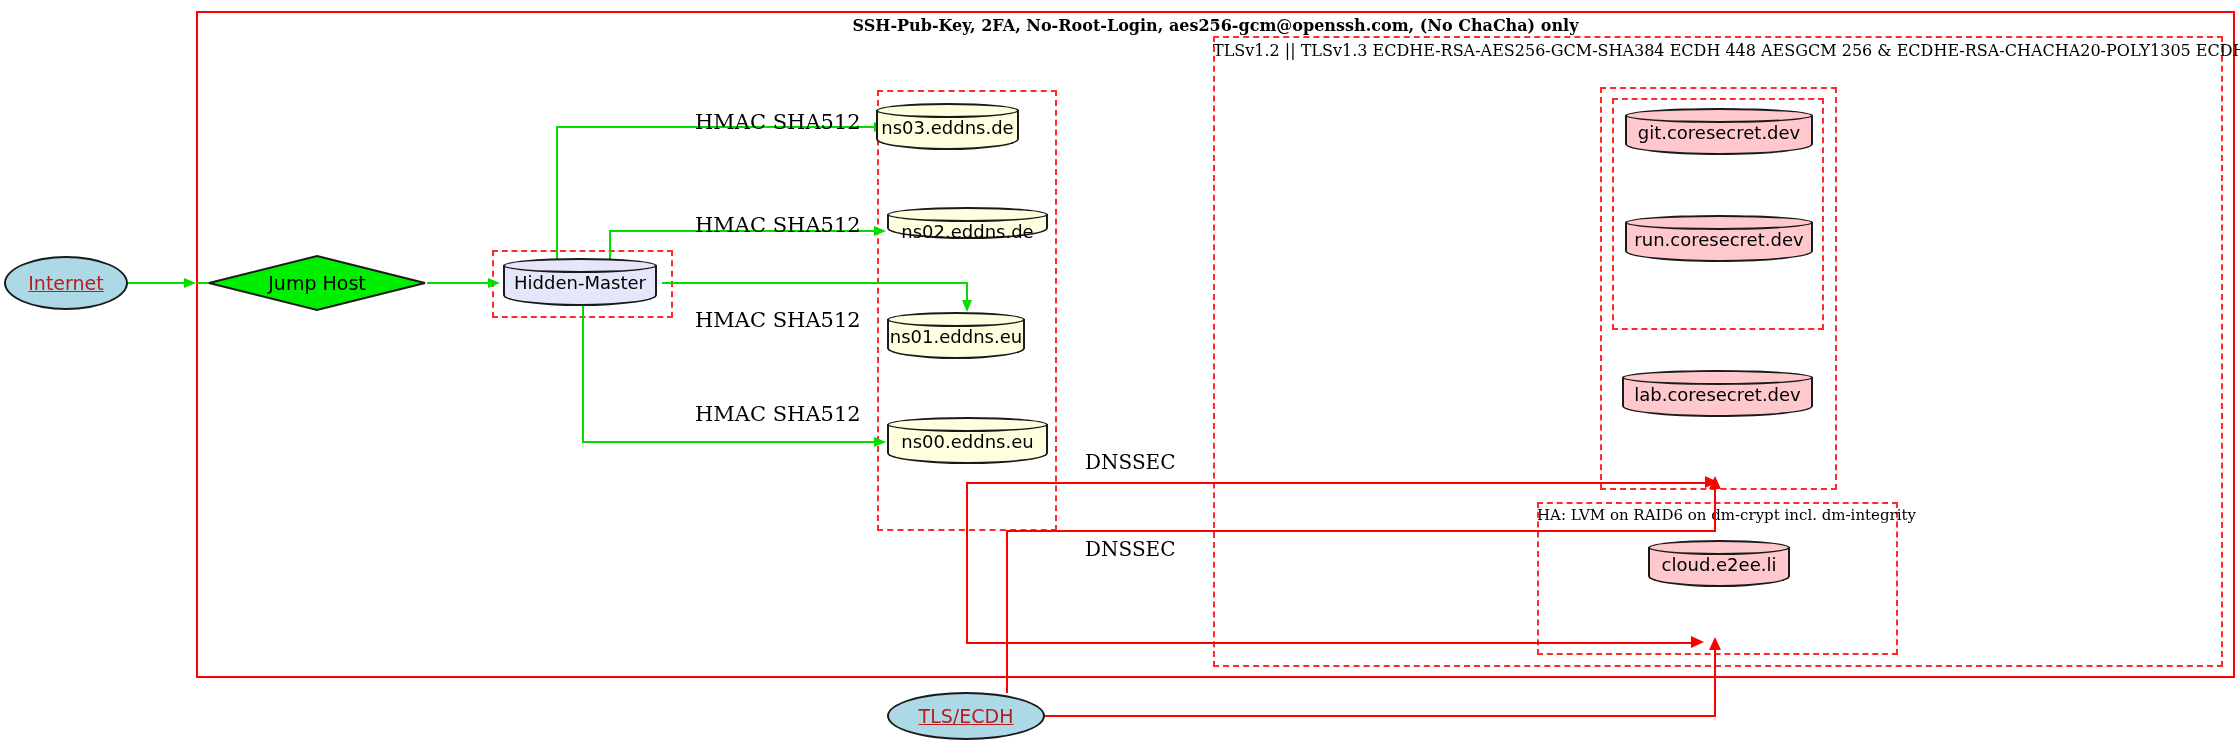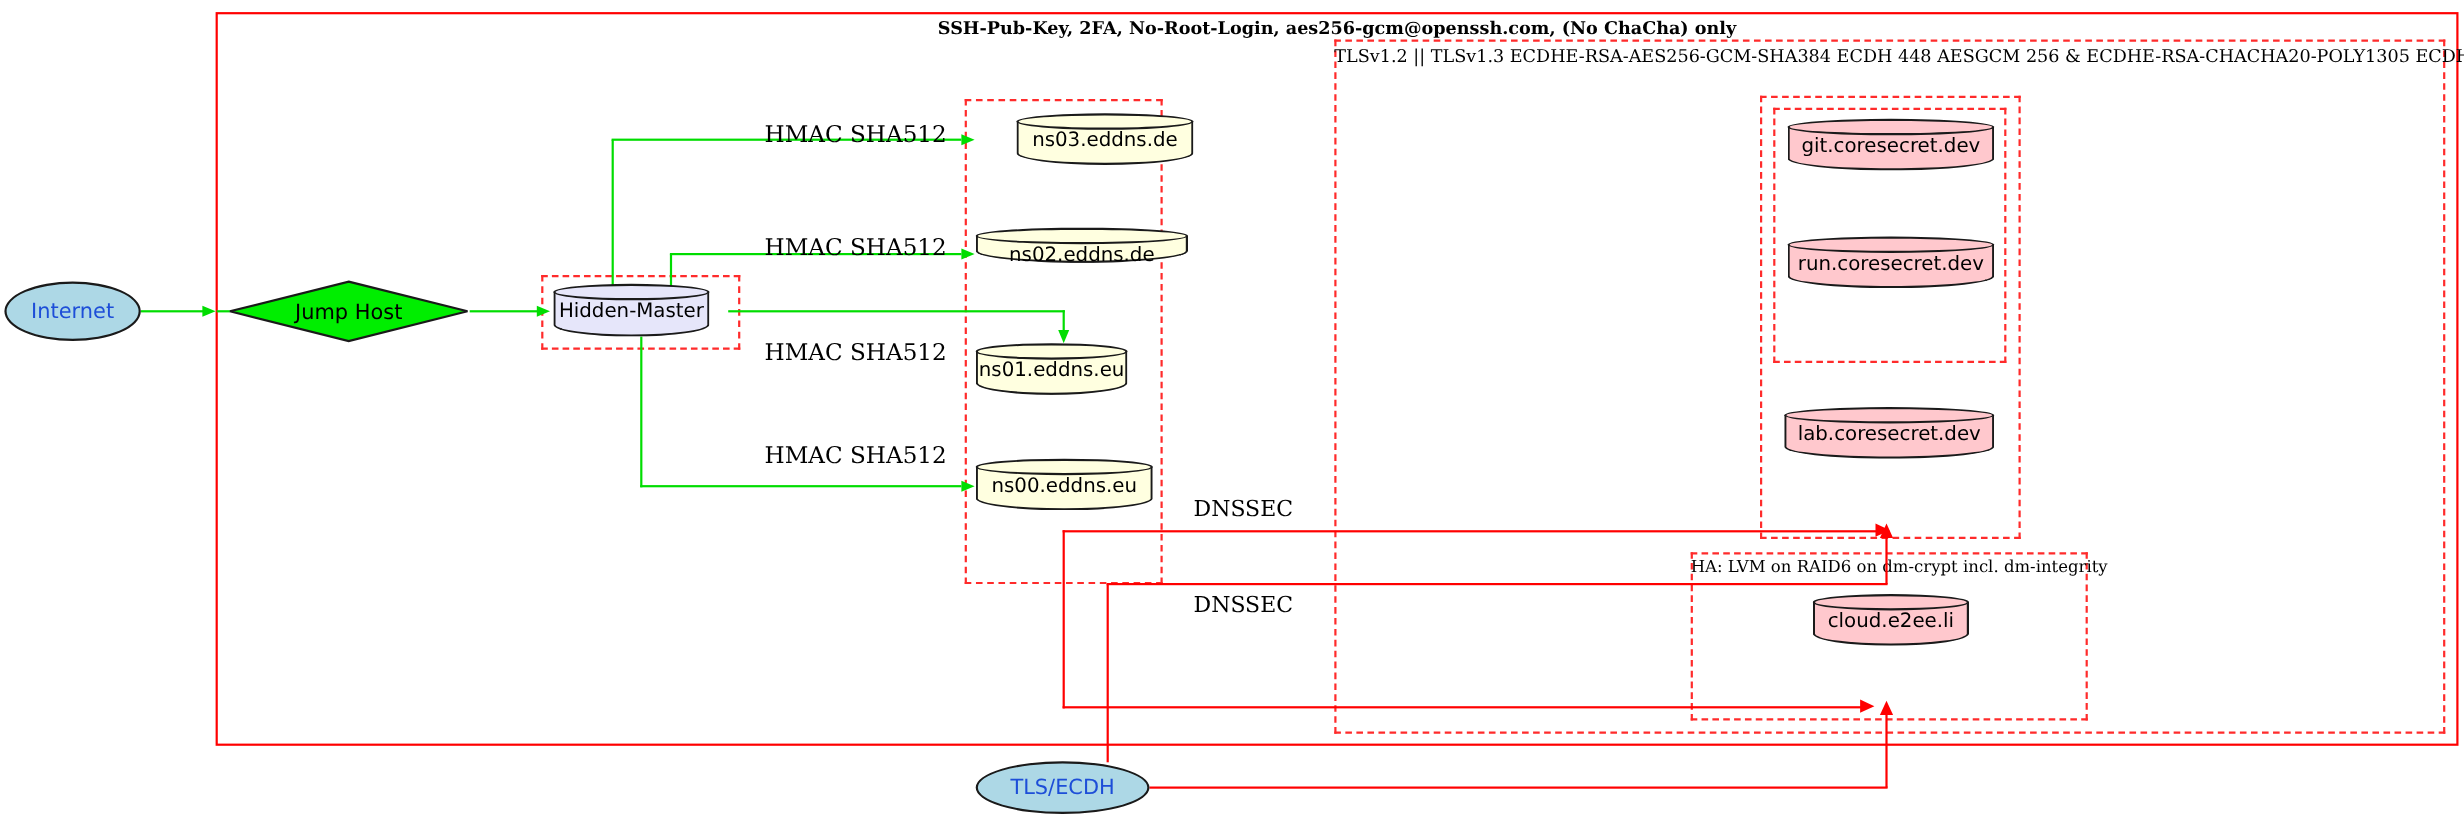--- a/index.html
+++ b/index.html
@@ -14,21 +14,21 @@
     --stroke:#1a1a1a;
   }
   html,body{margin:0;padding:0;background:#ffffff;}
   #canvas{position:relative;width:2240px;height:744px;background:#fff;overflow:hidden;
           font-family:"DejaVu Sans",sans-serif;}
   .cluster{position:absolute;box-sizing:border-box;}
   .cluster.solid{border:2px solid var(--edge-red);}
   .cluster.dashed{border:2px dashed var(--dash-red);}
   .cluster-label{position:absolute;text-align:center;color:#000;
                  font-family:"DejaVu Serif","Liberation Serif",serif;white-space:nowrap;}
-  .node-label{color:#1d4ed8;}
+  .node-label{color:#b91c1c;text-decoration:underline;}
   
   .ellipse{position:absolute;box-sizing:border-box;border:2px solid var(--stroke);
            border-radius:50%;background:var(--fill-blue);display:flex;align-items:center;
            justify-content:center;font-size:19px;}
   
   .cyl{position:absolute;}
   .cyl .cbody{position:absolute;left:0;right:0;top:7px;bottom:0;box-sizing:border-box;
               border:2px solid var(--stroke);border-top:none;
               border-radius:0 0 50% 50% / 0 0 11px 11px;}
   .cyl .ctop{position:absolute;left:0;right:0;top:0;height:15px;box-sizing:border-box;
@@ -122,33 +122,33 @@
 
   <div class="ellipse node-label" style="left:4px;top:256px;width:124px;height:54px;">
     <span>Internet</span>
   </div>
 
   <svg style="left:207px;top:255px;" width="220" height="56" viewBox="0 0 220 56">
     <polygon points="110,1 218,28 110,55 2,28" fill="#00ee00" stroke="#1a1a1a" stroke-width="2"></polygon>
     <text x="110" y="35" text-anchor="middle" font-size="19" fill="#000" font-family="DejaVu Sans, sans-serif">Jump Host</text>
   </svg>
 
-  <div class="cyl lav" style="left:503px;top:258px;width:142px;height:48px;">
+  <div class="cyl lav" style="left:503px;top:258px;width:154px;height:48px;">
     <div class="cbody"></div>
     <div class="ctop"></div>
     <div class="clabel">Hidden-Master</div>
   </div>
 
-  <div class="cyl yel" style="left:924px;top:103px;width:161px;height:47px;text-decoration:underline;">
+  <div class="cyl yel" style="left:876px;top:103px;width:143px;height:47px;text-decoration:underline;">
     <div class="cbody"></div>
     <div class="ctop"></div>
     <div class="clabel">ns03.eddns.de</div>
   </div>
 
-  <div class="cyl yel" style="left:887px;top:207px;width:161px;height:32px;padding-left:32px;">
+  <div class="cyl yel" style="left:887px;top:207px;width:161px;height:32px;">
     <div class="cbody"></div>
     <div class="ctop"></div>
     <div class="clabel">ns02.eddns.de</div>
   </div>
 
   <div class="cyl yel" style="left:887px;top:312px;width:138px;height:47px;">
     <div class="cbody"></div>
     <div class="ctop"></div>
     <div class="clabel">ns01.eddns.eu</div>
   </div>

